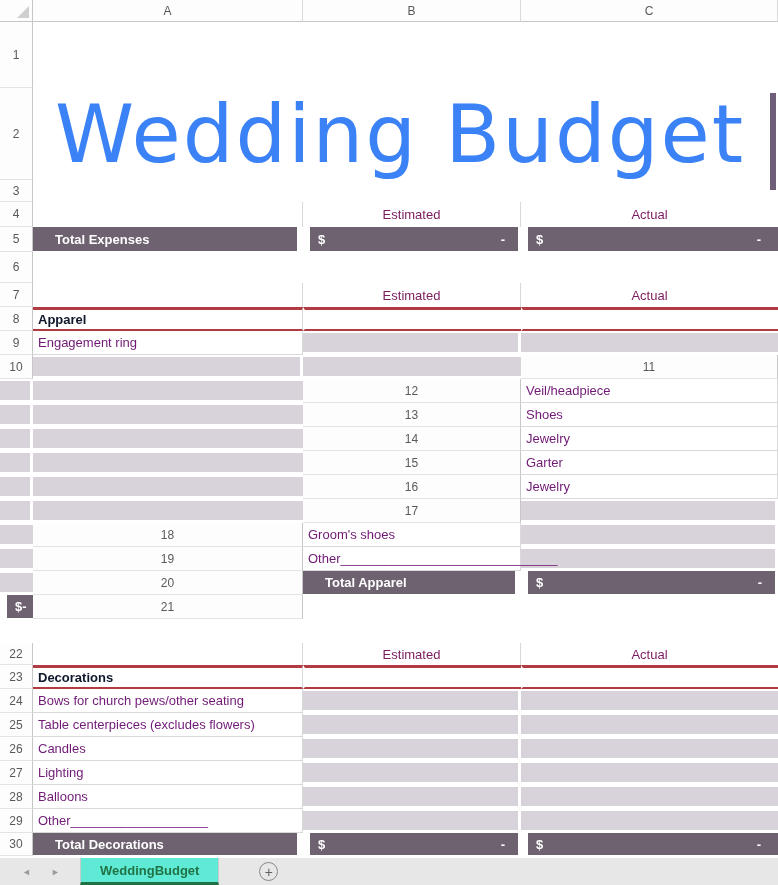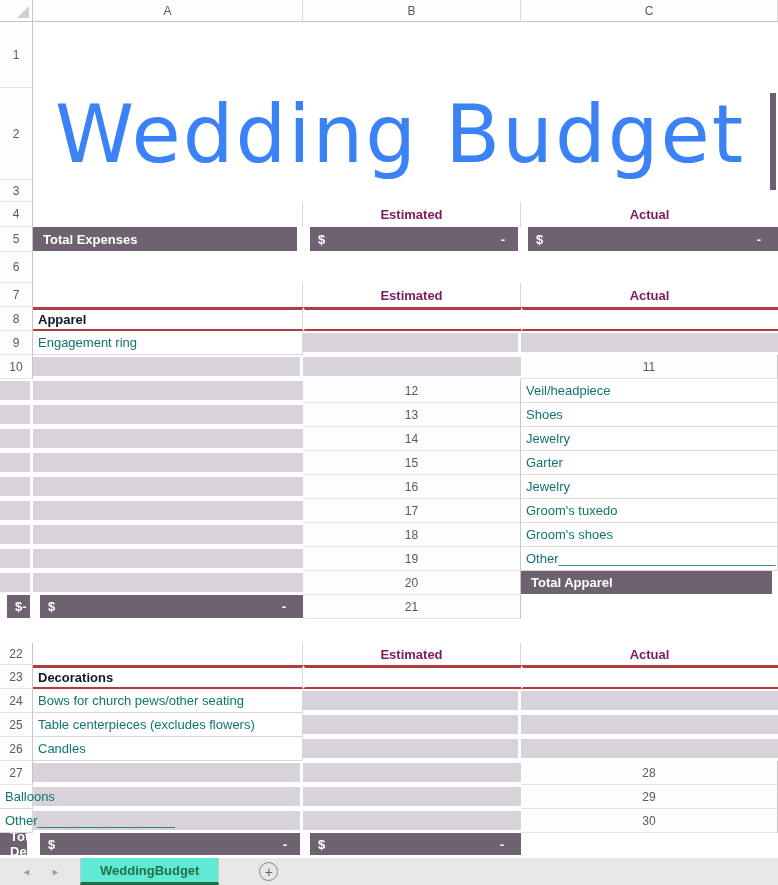--- a/index.html
+++ b/index.html
@@ -42,48 +42,48 @@
     font-family:"DejaVu Sans", sans-serif;
     font-size:80px; line-height:94px; letter-spacing:2px;
     color:#3b82f6; white-space:nowrap; padding-left:22px;
   }
   .title-frag { position:absolute; left:770px; top:93px; width:6px; height:97px; background:#6e5e78; z-index:3; }
 
   
   .estA { border-right:1px solid #d9d9d9; }
   .esthead {
     display:flex; align-items:center; justify-content:center;
-    font-weight:bold; font-size:13px; color:#7c1a5e;
+    font-weight:normal; font-size:13px; color:#7c1a5e;
   }
   .bR { border-right:1px solid #d9d9d9; }
 
   
   .itemA {
     border-right:1px solid #d9d9d9; border-bottom:1px solid #d9d9d9;
-    color:#0f766e; font-size:13px; display:flex; align-items:center;
+    color:#701a75; font-size:13px; display:flex; align-items:center;
     padding-left:5px; white-space:nowrap; overflow:visible; z-index:1;
   }
   .fillcell .fb { position:absolute; left:0; right:3px; top:2px; bottom:3px; background:#d8d2da; }
   .fillcell.last .fb { right:0; }
 
   
   .secA {
     border-top:3px solid #b23a42; border-bottom:2px solid #b23a42; border-right:1px solid #d9d9d9;
     font-weight:bold; font-size:13px; color:#0f172a;
     display:flex; align-items:center; padding-left:5px;
   }
   .secBC { border-top:3px solid #b23a42; border-bottom:2px solid #b23a42; border-left:2px solid #fff; }
 
   
   .barcell .bar {
     position:absolute; top:0; bottom:1px; background:#6e6170;
     color:#fff; font-weight:bold; font-size:13px;
     display:flex; align-items:center;
   }
-  .barcell .bar.lab { left:0; right:6px; padding-left:10px; }
+  .barcell .bar.lab { left:0; right:6px; padding-left:22px; }
   .barcell .bar.moneyB { left:7px; right:3px; justify-content:space-between; padding:0 13px 0 8px; }
   .barcell .bar.moneyC { left:7px; right:0; justify-content:space-between; padding:0 17px 0 8px; }
 
   
   .tabbar {
     position:absolute; left:0; top:856px; width:778px; height:29px;
     background:#e7e7e7; border-top:2px solid #ffffff;
     display:flex; align-items:stretch;
   }
   .navarrows { width:68px; display:flex; align-items:center; gap:20px; padding-left:22px; color:#9b9b9b; font-size:9px; }
@@ -223,21 +223,20 @@
   <div class="gut">16</div>
   <div class="c itemA">Jewelry</div>
   <div class="c fillcell">
       <div class="fb"></div>
     </div>
   <div class="c fillcell last">
       <div class="fb"></div>
     </div>
 
   <div class="gut">17</div>
-  <div class="c itemA">Groom's tuxedo</div>
   <div class="c fillcell">
       <div class="fb"></div>
     </div>
   <div class="c fillcell last">
       <div class="fb"></div>
     </div>
 
   <div class="gut">18</div>
   <div class="c itemA">Groom's shoes</div>
   <div class="c fillcell">
@@ -309,20 +308,21 @@
   <div class="gut">26</div>
   <div class="c itemA">Candles</div>
   <div class="c fillcell">
       <div class="fb"></div>
     </div>
   <div class="c fillcell last">
       <div class="fb"></div>
     </div>
 
   <div class="gut">27</div>
+  <div class="c itemA">Lighting</div>
   <div class="c fillcell">
       <div class="fb"></div>
     </div>
   <div class="c fillcell last">
       <div class="fb"></div>
     </div>
 
   <div class="gut">28</div>
   <div class="c itemA">Balloons</div>
   <div class="c fillcell">

